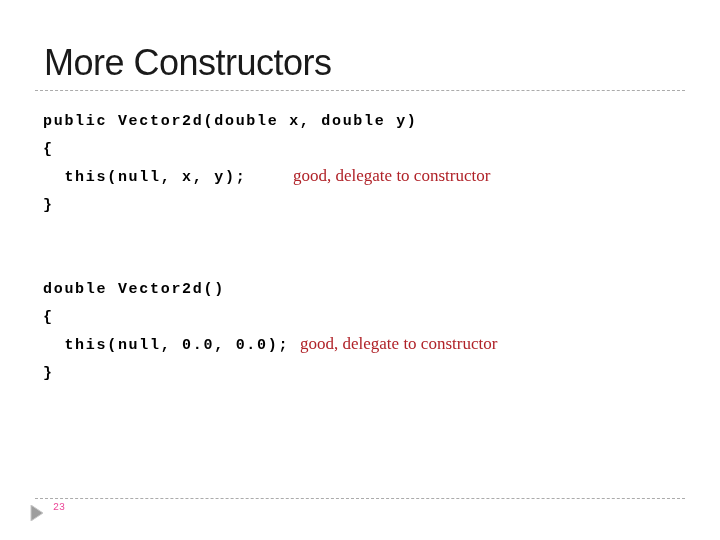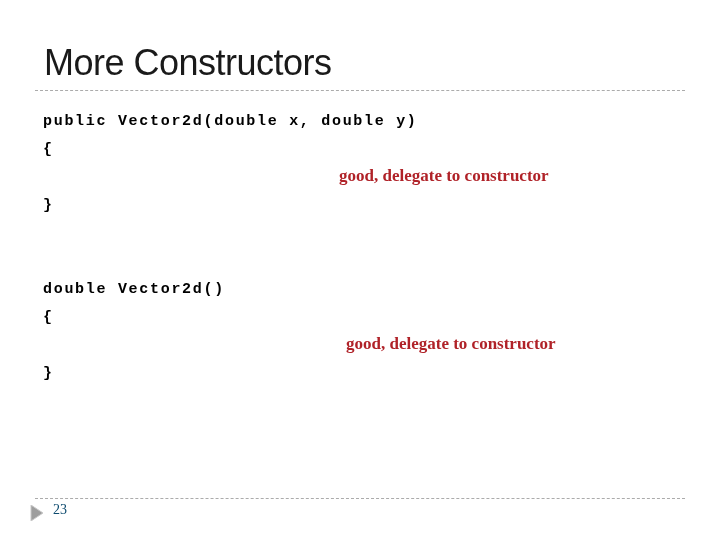--- a/index.html
+++ b/index.html
@@ -47,63 +47,62 @@
     height: 28px;
     line-height: 28px;
     white-space: pre;
   }
   .note {
     position: absolute;
     top: -2px;
     line-height: 28px;
     font-family: "Liberation Serif", serif;
     font-size: 17px;
-    font-weight: 700;
+    font-weight: 400;
     letter-spacing: 0;
     color: #b02228;
     white-space: nowrap;
-    margin-left: 46px;
   }
   .note-1 { left: 250px; }
   .note-2 { left: 257px; }
   .footer-arrow {
     position: absolute;
     left: 30px;
     top: 505px;
     width: 14px;
     height: 16px;
   }
   .page-number {
     position: absolute;
     left: 53px;
     top: 502px;
-    font-family: Liberation Serif, serif;
-    font-size: 14px;
-    color: #0c4a6e;
+    font-family: Liberation Mono, monospace;
+    font-size: 10px;
+    color: #ec4899;
   }
 </style>
 </head>
 <body>
 
 <div class="slide">
 
   <h1 class="slide-title" style="color: rgb(26, 26, 26);">More Constructors</h1>
 
   <div class="divider top"></div>
 
   <div class="code">
     <div class="code-line"><span>public Vector2d(double x, double y)</span></div>
     <div class="code-line"><span>{</span></div>
-    <div class="code-line"><span class="note note-1" style="color: rgb(176, 34, 40);">good, delegate to constructor</span></div>
+    <div class="code-line"><span>  this(null, x, y);</span><span class="note note-1" style="color: rgb(176, 34, 40);">good, delegate to constructor</span></div>
     <div class="code-line"><span>}</span></div>
     <div class="code-line"></div>
     <div class="code-line"></div>
     <div class="code-line"><span>double Vector2d()</span></div>
     <div class="code-line"><span>{</span></div>
-    <div class="code-line"><span class="note note-2" style="color: rgb(176, 34, 40);">good, delegate to constructor</span></div>
+    <div class="code-line"><span>  this(null, 0.0, 0.0);</span><span class="note note-2" style="color: rgb(176, 34, 40);">good, delegate to constructor</span></div>
     <div class="code-line"><span>}</span></div>
   </div>
 
   <div class="divider bottom"></div>
 
   <svg class="footer-arrow" viewBox="0 0 14 16" xmlns="http://www.w3.org/2000/svg">
     <polygon id="arrow-shape" points="1,0 13,8 1,16" fill="#9d9d9d" stroke="#c8c8c8" stroke-width="1"></polygon>
   </svg>
 
   <div class="page-number">23</div>

